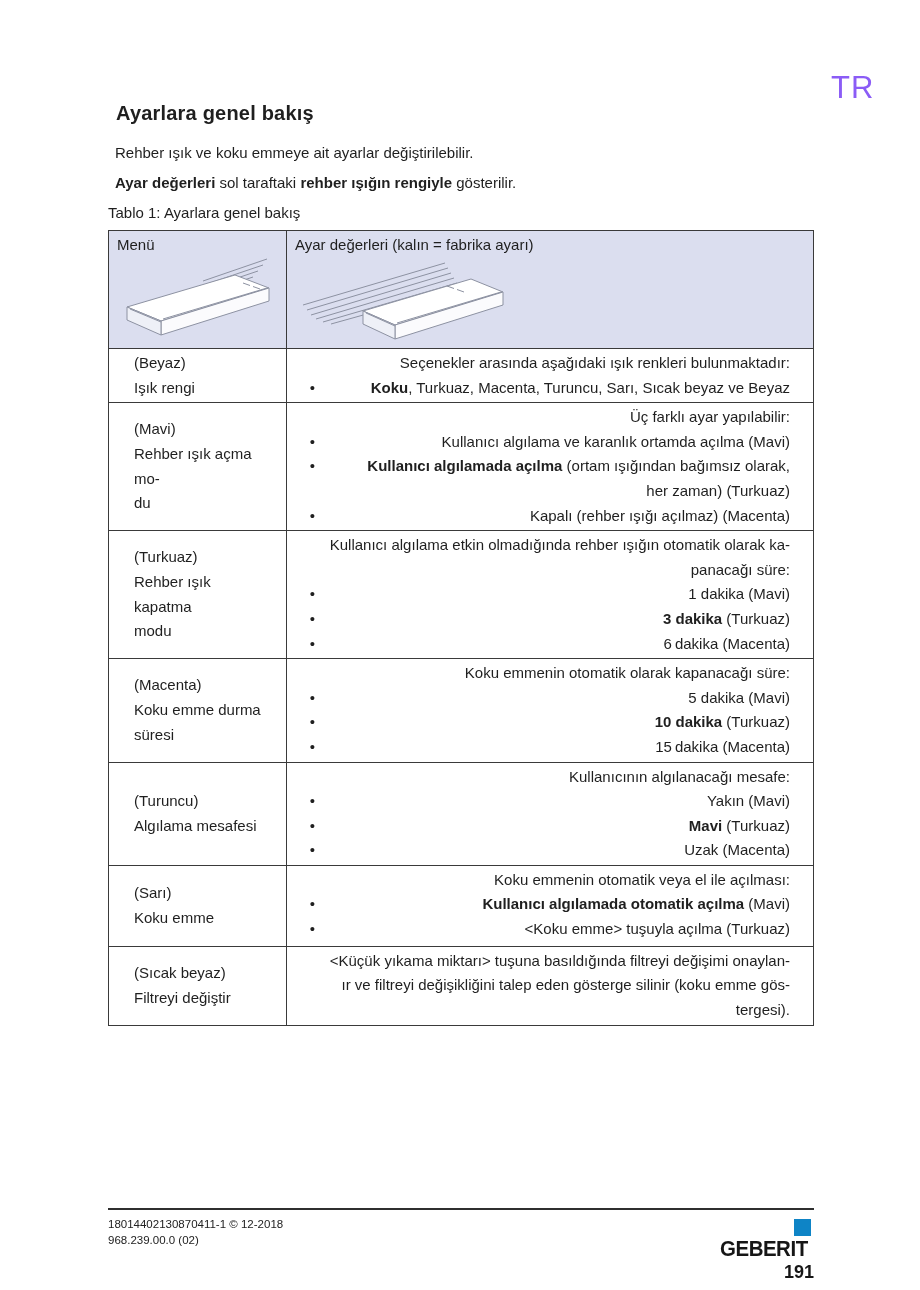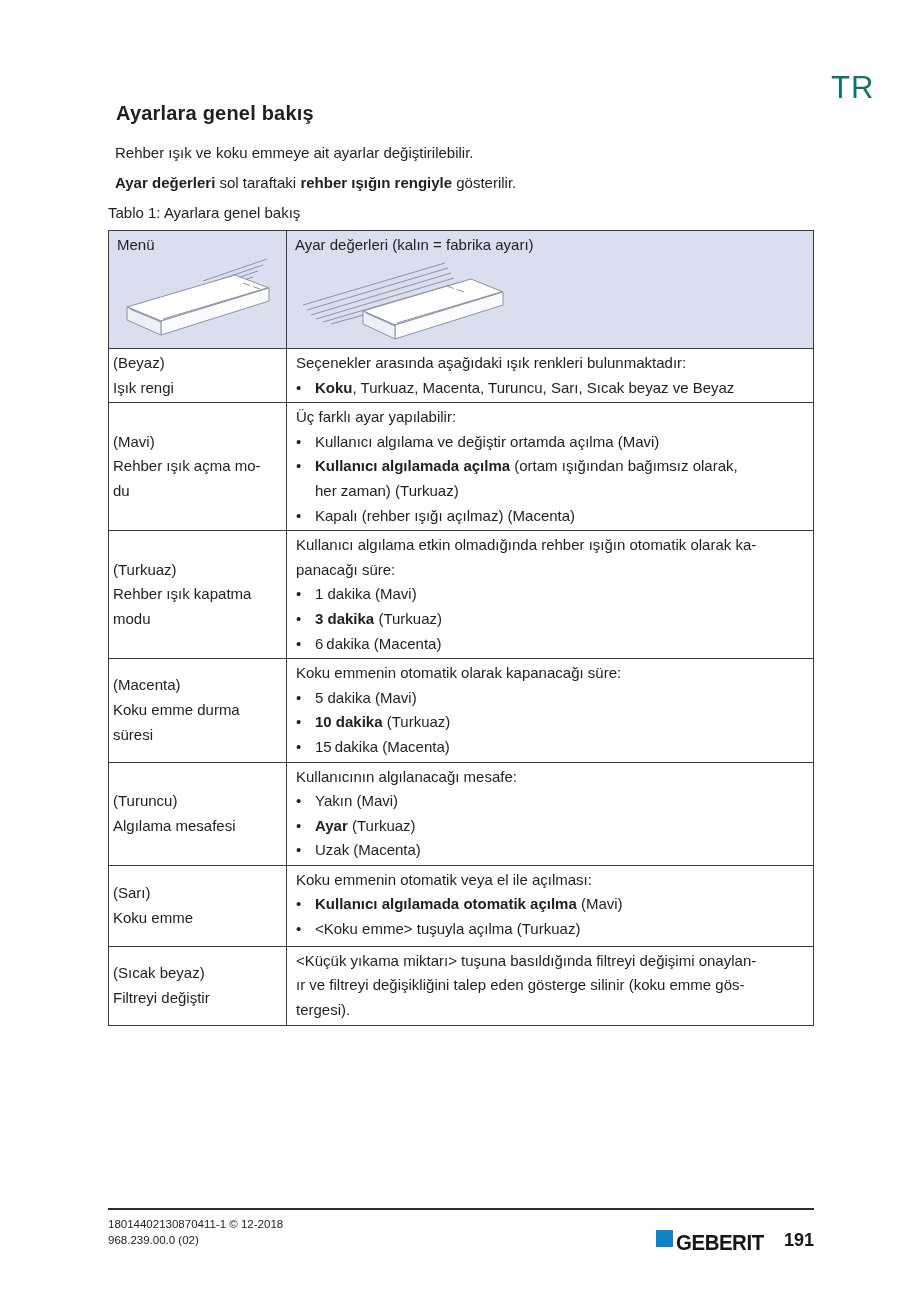--- a/index.html
+++ b/index.html
@@ -1,41 +1,41 @@
 <!DOCTYPE html>
 <html><head>
 <meta charset="utf-8">
 <style>
   html,body{margin:0;padding:0;background:#fff;}
   .page{position:relative;width:920px;height:1290px;background:#ffffff;overflow:hidden;
         font-family:"Liberation Sans",sans-serif;color:#1f1f1f;}
   .tr-mark{position:absolute;top:70px;left:831px;font-size:31px;font-weight:400;
-           letter-spacing:1px;color:#0f766e;}
+           letter-spacing:1px;color:#8b5cf6;}
   .content{position:absolute;left:108px;top:102px;width:706px;}
   .page-title{font-size:20px;font-weight:700;margin:0 0 19px 8px;letter-spacing:.2px;}
   .intro{font-size:15px;line-height:18px;margin:0 0 12px 7px;}
   .b{font-weight:700;}
   .caption{font-size:15px;line-height:18px;margin:4px 0 8px 0;}
   table.settings{border-collapse:collapse;width:706px;font-size:15px;table-layout:fixed;}
   table.settings th,table.settings td{border:1px solid #3a3a3a;}
   thead th{background:#dbdeef;font-weight:400;text-align:left;vertical-align:top;
            padding:5px 8px 0 8px;height:112px;}
   thead th .hdr-label{display:block;margin-bottom:2px;}
-  td.lcell{width:178px;vertical-align:middle;padding:1px 4px;white-space:pre-line;
+  td.lcell{width:178px;vertical-align:middle;padding:1px 25px;white-space:pre-line;
            line-height:24.6px;margin-top:24px;}
-  td.rcell{vertical-align:top;padding:2px 0 2px 9px;line-height:24.6px;}
+  td.rcell{vertical-align:top;padding:2px 23px 2px 9px;line-height:24.6px;text-align:right;}
   .heading{white-space:pre-line;}
   .bi{display:flex;align-items:flex-start;}
   .dot{flex:0 0 19px;width:19px;}
   .btext{flex:1 1 auto;white-space:pre-line;}
   .svgwrap{display:block;}
   .footer{position:absolute;left:108px;top:1208px;width:706px;border-top:2px solid #2f2f2f;
           display:flex;justify-content:space-between;align-items:flex-start;gap:38px;}
   .doc-ids{font-size:11.5px;line-height:16px;padding-top:6px;color:#222;}
-  .brand-block{display:flex;align-items:flex-start;margin-top:20px;}
+  .brand-block{display:flex;align-items:flex-end;margin-top:9px;flex-direction:column;}
   .brand-square{width:17px;height:17px;background:#0e84c6;margin-right:3px;}
   .brand-name{font-size:22px;font-weight:700;letter-spacing:-0.5px;color:#161616;
               transform:scaleX(.93);transform-origin:left center;}
   .page-number{font-size:18px;font-weight:700;margin-left:14px;color:#161616;}
   svg .ln{stroke:#8d92a2;stroke-width:1;fill:none;}
   svg .face-top{fill:#ffffff;stroke:#8d92a2;stroke-width:1;}
   svg .face-front{fill:#fbfbfd;stroke:#8d92a2;stroke-width:1;}
   svg .face-end{fill:#eef0f7;stroke:#8d92a2;stroke-width:1;}
 </style>
 </head>
@@ -112,21 +112,21 @@
           </td>
         </tr>
         <tr style="height:123px;">
           <td class="lcell">(Mavi)
 Rehber ışık açma mo-
 du</td>
           <td class="rcell">
             <div class="heading">Üç farklı ayar yapılabilir:</div>
             <div class="bi">
                 <span class="dot">•</span>
-                <span class="btext"><span class="b"></span><span>Kullanıcı algılama ve değiştir ortamda açılma (Mavi)</span></span>
+                <span class="btext"><span class="b"></span><span>Kullanıcı algılama ve karanlık ortamda açılma (Mavi)</span></span>
               </div>
             <div class="bi">
                 <span class="dot">•</span>
                 <span class="btext"><span class="b">Kullanıcı algılamada açılma</span><span> (ortam ışığından bağımsız olarak,
 her zaman) (Turkuaz)</span></span>
               </div>
             <div class="bi">
                 <span class="dot">•</span>
                 <span class="btext"><span class="b"></span><span>Kapalı (rehber ışığı açılmaz) (Macenta)</span></span>
               </div>
@@ -177,21 +177,21 @@
           <td class="lcell">(Turuncu)
 Algılama mesafesi</td>
           <td class="rcell">
             <div class="heading">Kullanıcının algılanacağı mesafe:</div>
             <div class="bi">
                 <span class="dot">•</span>
                 <span class="btext"><span class="b"></span><span>Yakın (Mavi)</span></span>
               </div>
             <div class="bi">
                 <span class="dot">•</span>
-                <span class="btext"><span class="b">Ayar</span><span> (Turkuaz)</span></span>
+                <span class="btext"><span class="b">Mavi</span><span> (Turkuaz)</span></span>
               </div>
             <div class="bi">
                 <span class="dot">•</span>
                 <span class="btext"><span class="b"></span><span>Uzak (Macenta)</span></span>
               </div>
           </td>
         </tr>
         <tr style="height:81px;">
           <td class="lcell">(Sarı)
 Koku emme</td>

